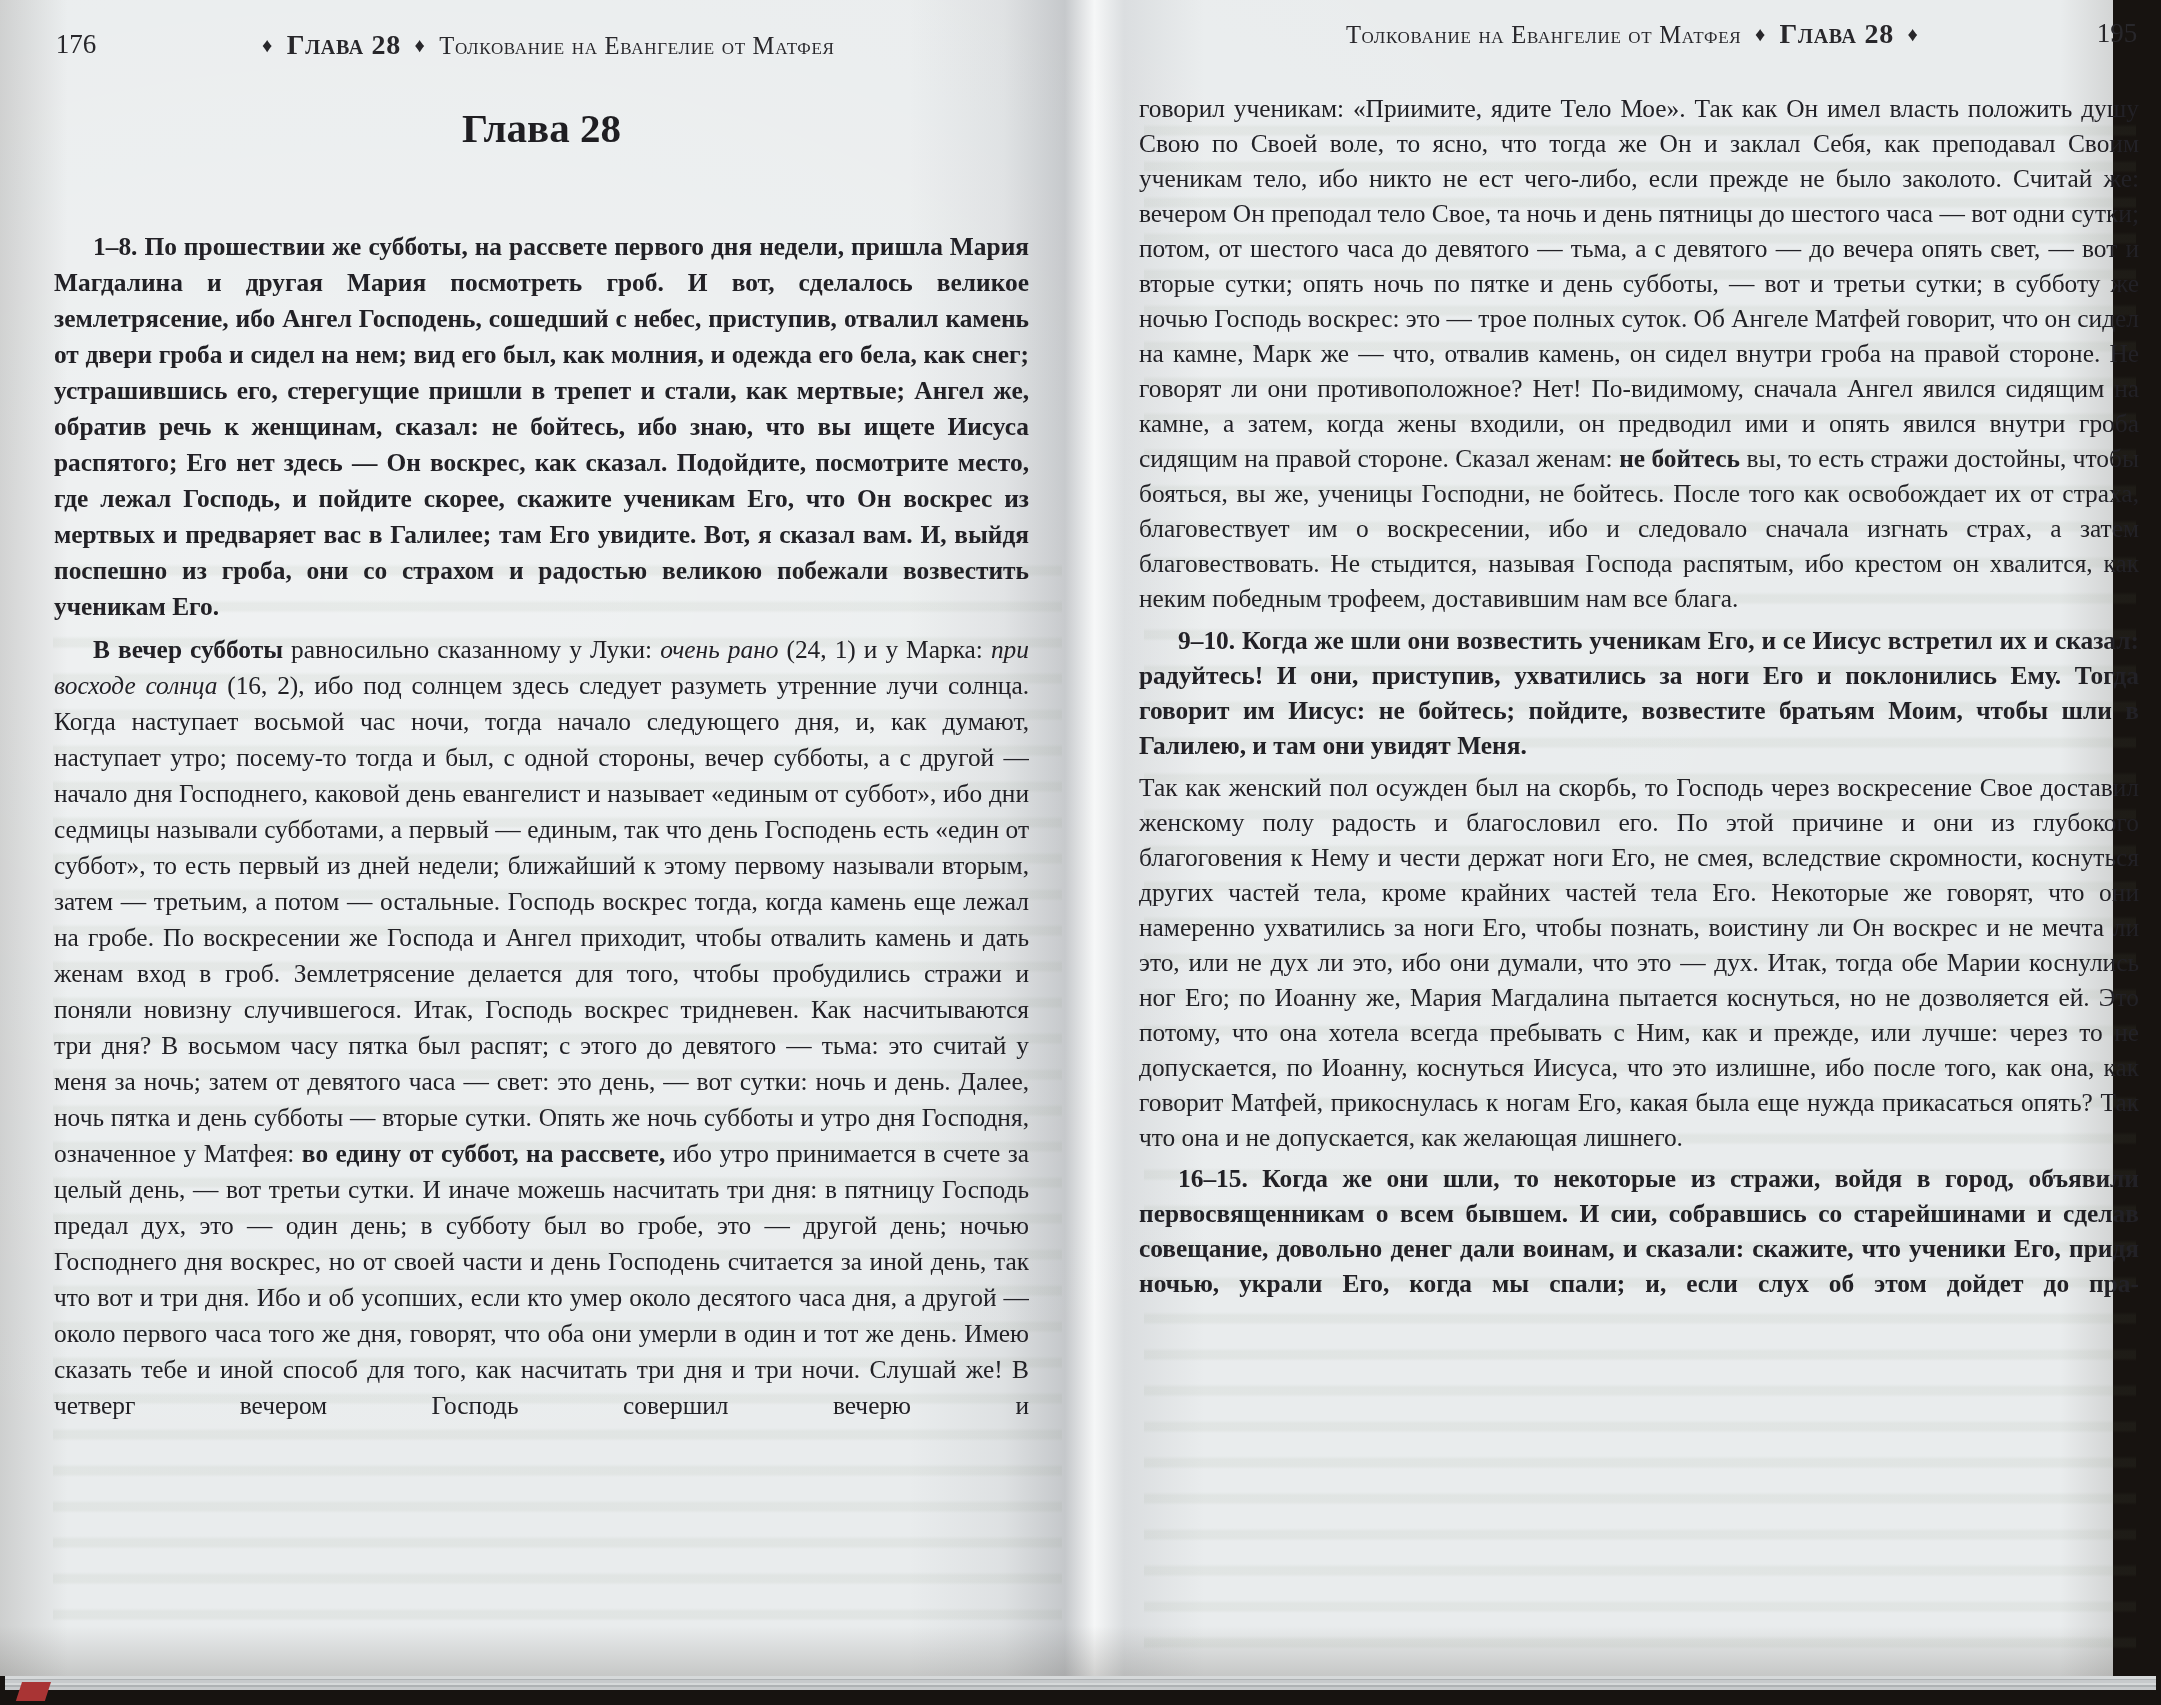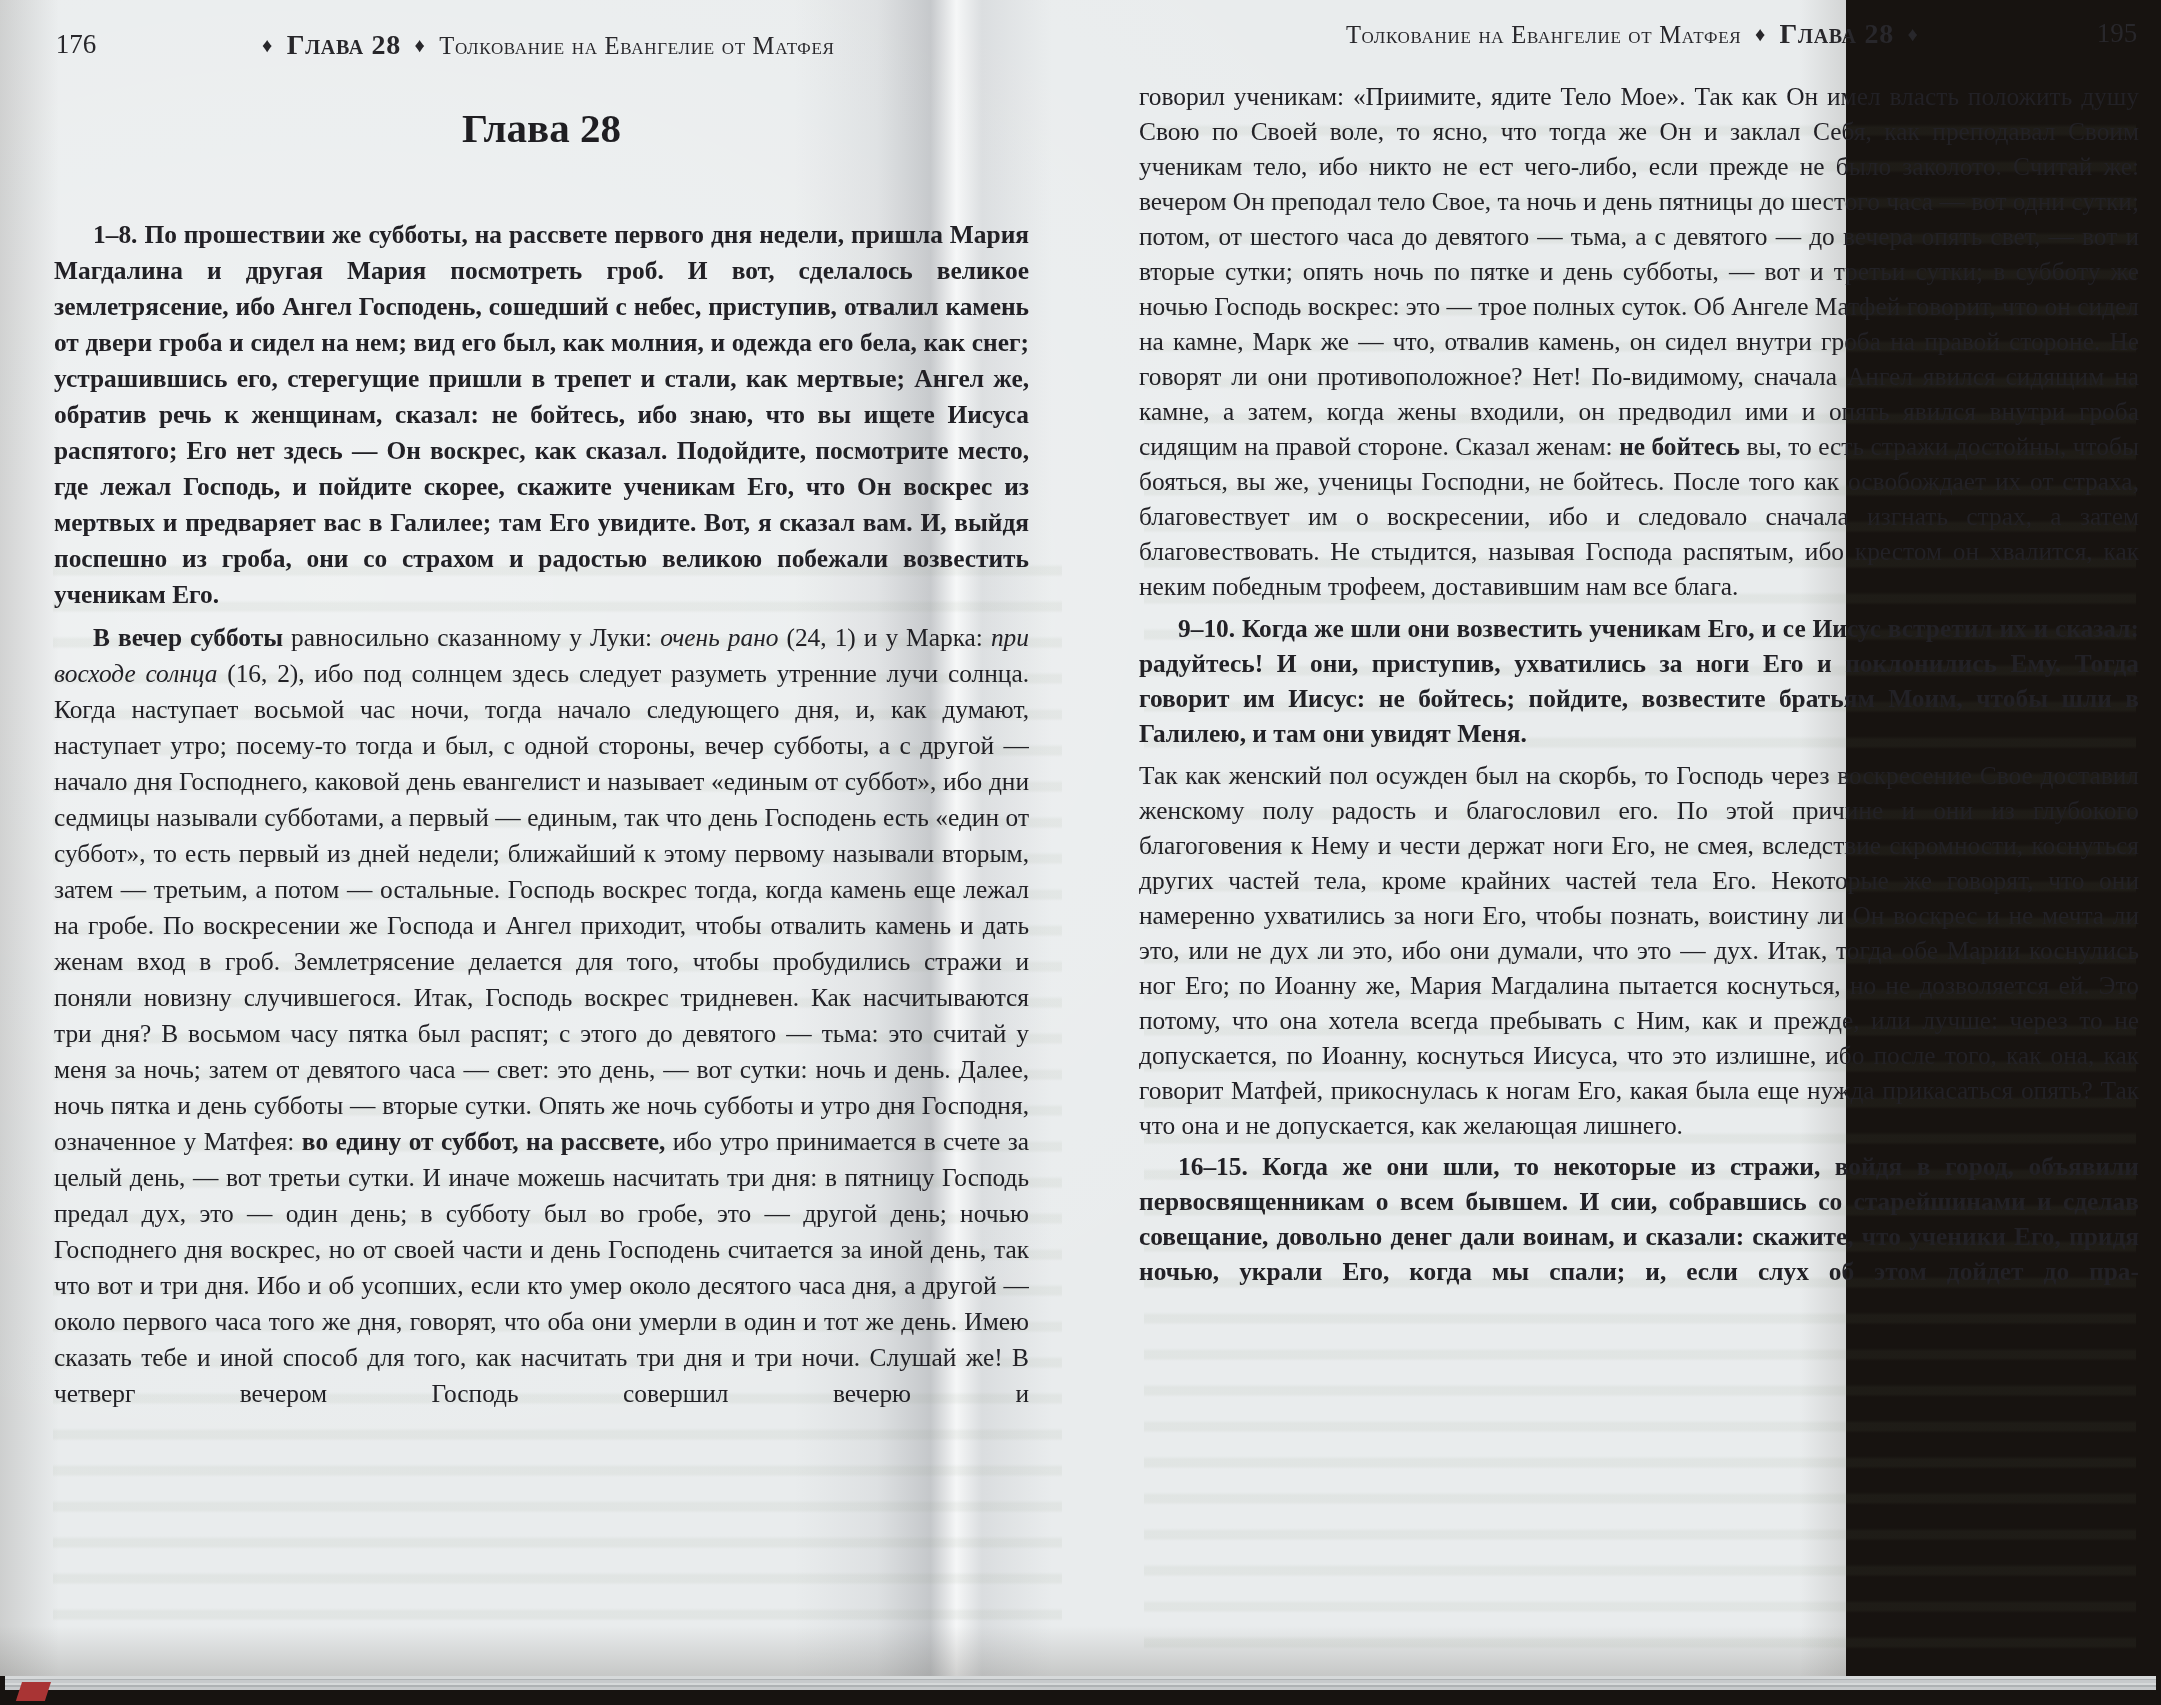--- a/index.html
+++ b/index.html
@@ -3,21 +3,21 @@
 <meta charset="utf-8">
 <style>
   html,body{margin:0;padding:0;}
   body{
     width:2161px;height:1705px;
     background:#171310;
     overflow:hidden;
     font-family:"Liberation Serif","DejaVu Serif",serif;
   }
   .book{
-    position:absolute;left:0;top:0;width:1846px;height:1676px;
+    position:absolute;left:0;top:0;width:2113px;height:1676px;
     background:
       linear-gradient(90deg, rgba(95,90,85,.20) 0%, rgba(0,0,0,0) 3.2%),
       linear-gradient(270deg, rgba(95,90,85,.16) 0%, rgba(0,0,0,0) 2.5%),
       linear-gradient(0deg, rgba(75,70,62,.22) 0%, rgba(0,0,0,0) 3%),
       linear-gradient(90deg,
         rgba(0,0,0,0) 43%,
         rgba(70,72,82,.07) 47.5%,
         rgba(52,54,64,.20) 50.4%,
         rgba(255,255,255,.55) 51.8%,
         rgba(110,112,122,.12) 53.2%,
@@ -73,21 +73,21 @@
   .page-body.right .page-text{margin-top:22px;height:1593px;}
 
   .page-text p{
     margin:0;text-align:justify;
     font-size:25.4px;line-height:36px;
   }
   .page-body.right .page-text p{font-size:25.4px;line-height:35px;}
   .page-text p.indent{text-indent:39px;}
   .page-text p.runs-on{text-align-last:justify;}
   .page-text p.verse-par{margin-top:6.8px;margin-bottom:6.8px;}
-  .page-text p:first-child{margin-top:0;}
+  .page-text p:first-child{margin-top:12px;}
 
   .seg-verse{font-weight:bold;}
   .seg-cite{font-style:italic;}
   .seg-plain{font-style:normal;font-weight:normal;}
 </style>
 </head>
 <body>
 
 <div class="book">
   <div class="ghost left"></div>

